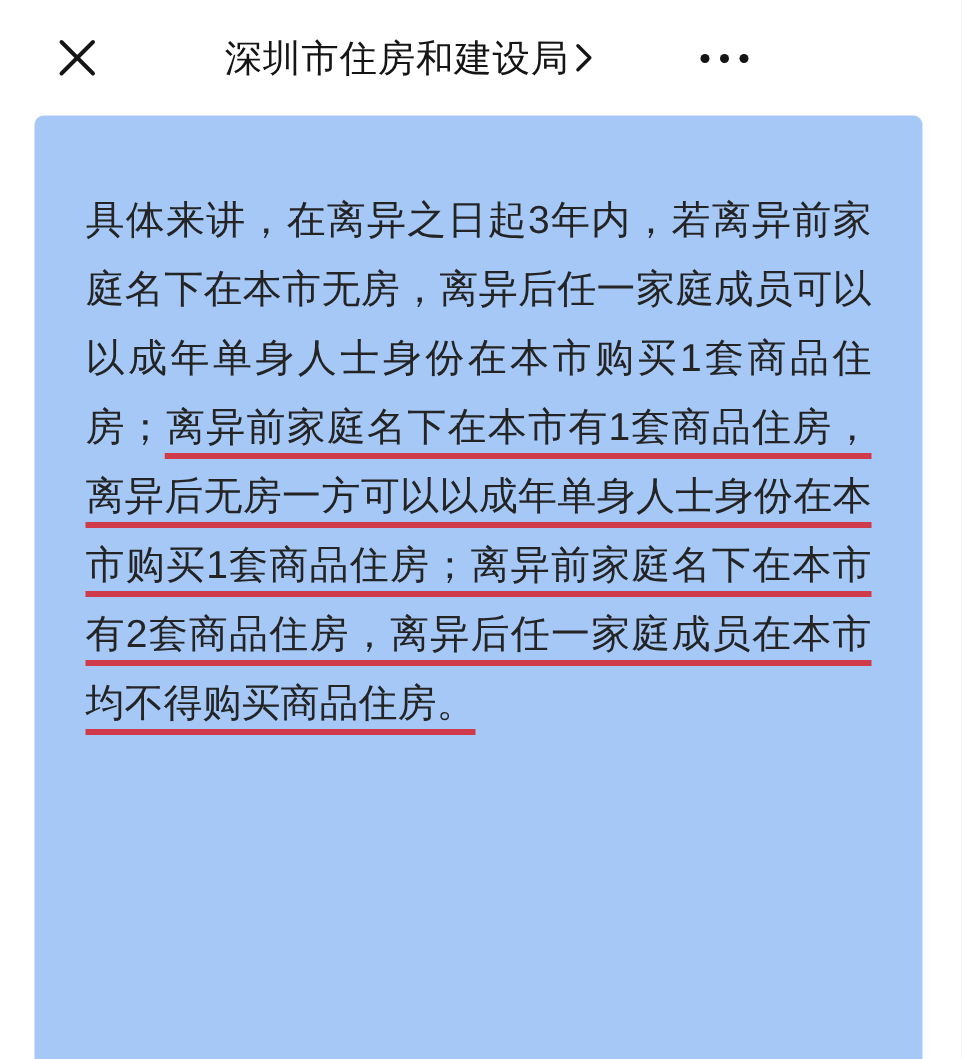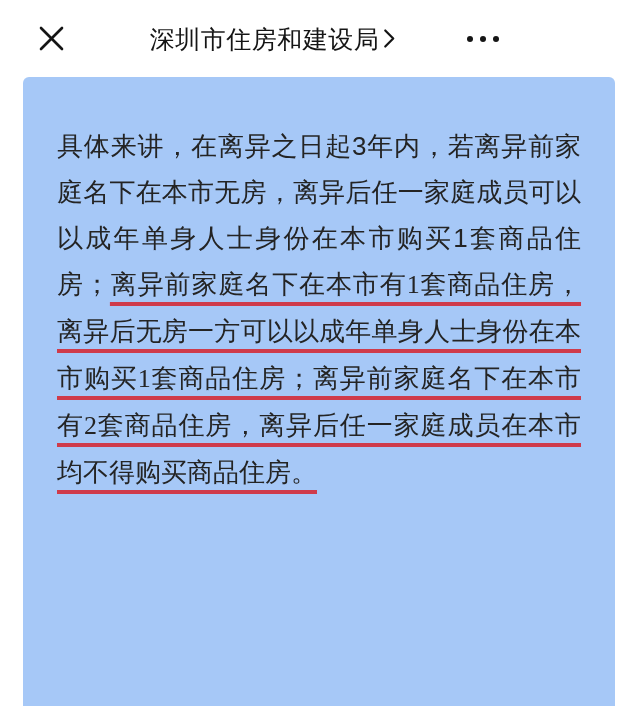--- a/index.html
+++ b/index.html
@@ -49,21 +49,20 @@
     text-align:justify;text-justify:inter-ideograph;
     font-weight:400;
   }
   .para + .para{margin-top:42px;}
   .hl{
     text-decoration:underline;
     text-decoration-color:var(--red);
     text-decoration-thickness:4px;
     text-underline-offset:9px;
     text-decoration-skip-ink:none;
-    font-family:Liberation Serif, serif;
   }
 </style>
 </head>
 <body>
 
 <div class="page">
 
   <div class="header">
     <button class="close-btn">
       <span style="display:flex;">

